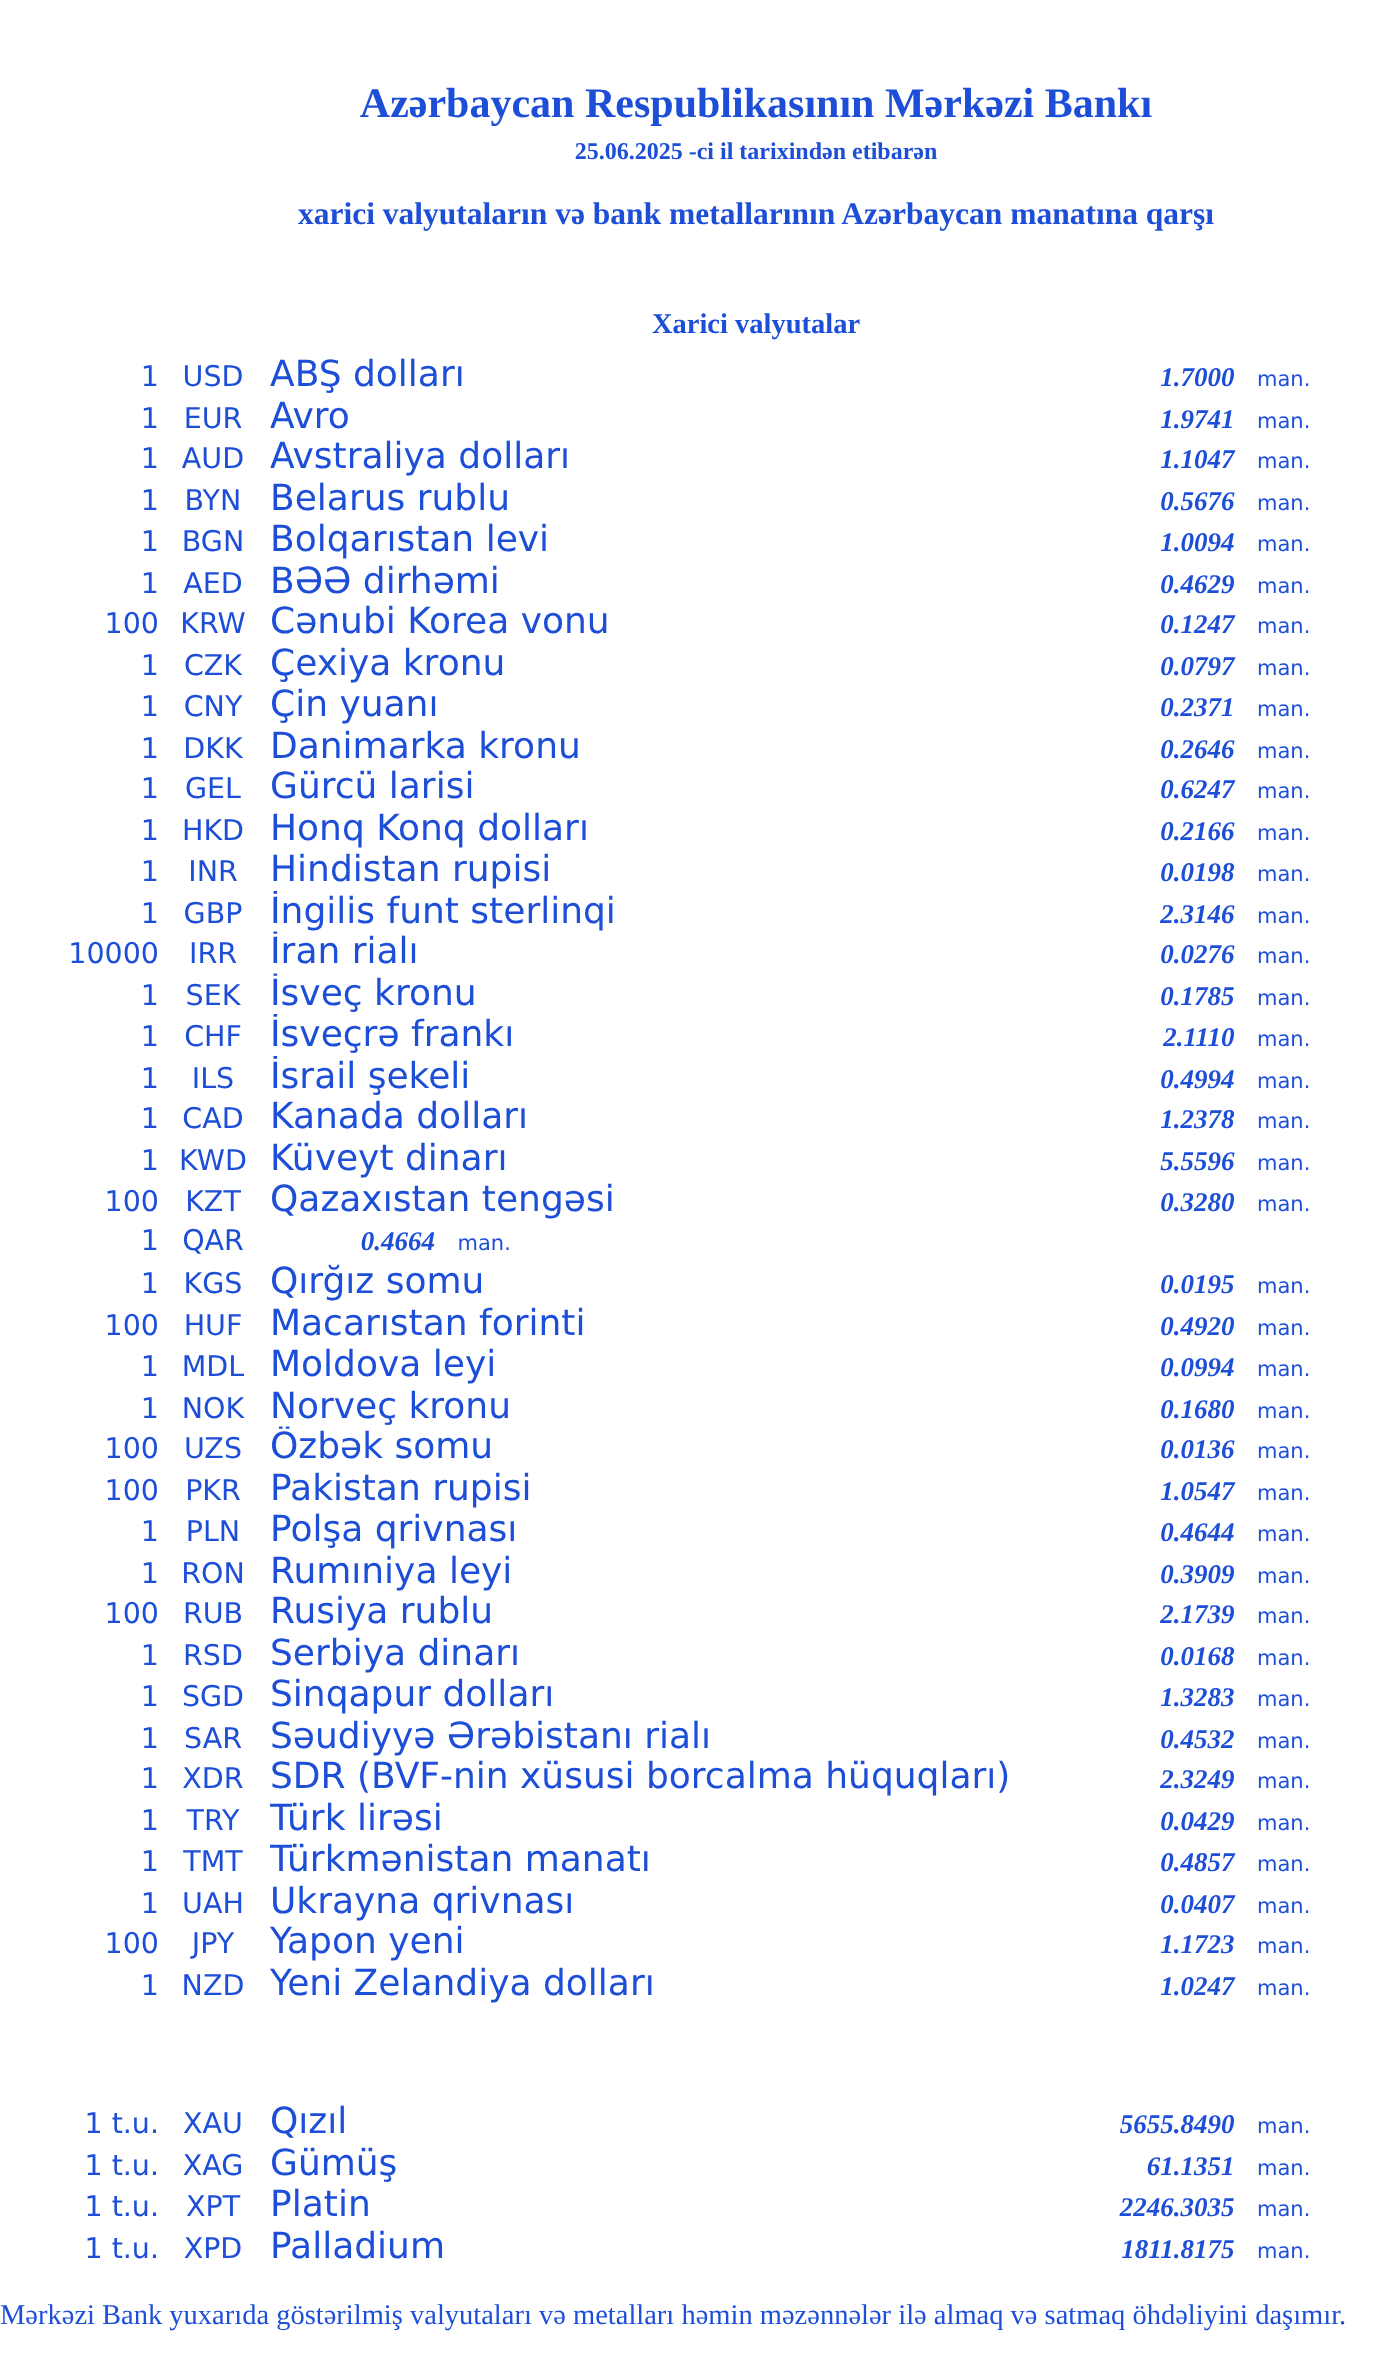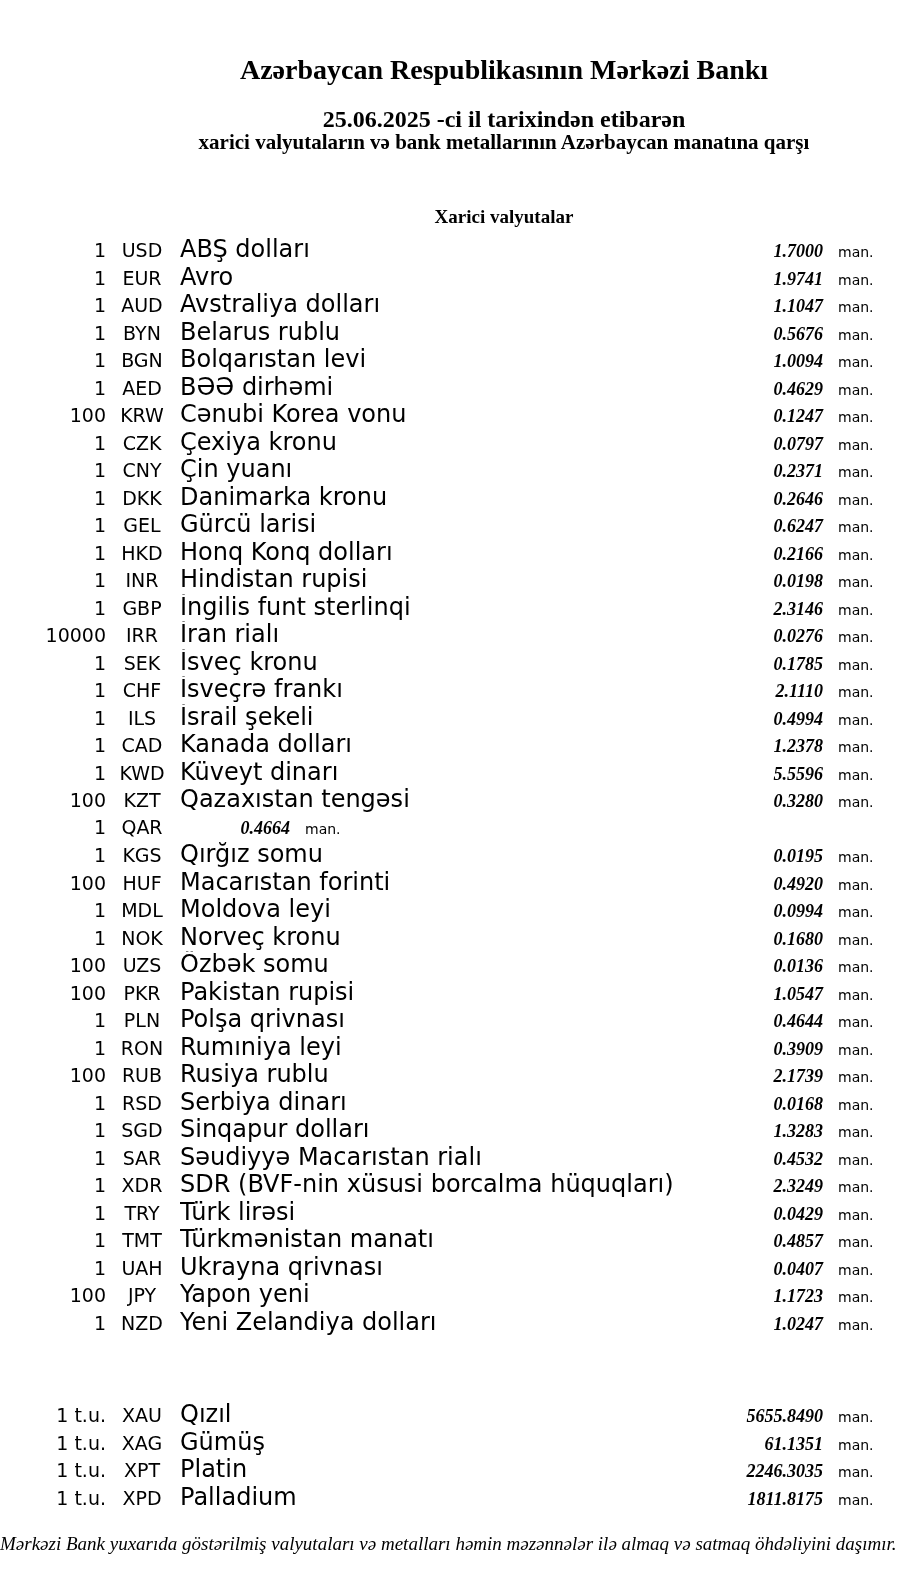--- a/index.html
+++ b/index.html
@@ -1,36 +1,36 @@
 <!DOCTYPE html>
 <html><head>
 <meta charset="utf-8">
 <style>
   html, body { margin: 0; padding: 0; background: #ffffff; }
   .page {
     position: relative;
     width: 920px;
     height: 1570px;
     background: #ffffff;
-    color: #000000;
+    color: #1d4ed8;
     font-family: "DejaVu Sans", sans-serif;
     overflow: hidden;
   }
   
   .header-line {
     position: absolute;
     left: 88px;
     right: 0;
     text-align: center;
     font-family: "Liberation Serif", serif;
     font-weight: bold;
     white-space: nowrap;
   }
   .title    { top: 54px;  font-size: 28px; }
-  .dateline { top: 106px;  font-size: 24px; }
+  .dateline { top: 93px;  font-size: 16px; }
   .subtitle { top: 130px; font-size: 21px; }
   .section-heading {
     position: absolute;
     left: 88px;
     right: 0;
     text-align: center;
     font-family: "Liberation Serif", serif;
     font-weight: bold;
     font-size: 19px;
     white-space: nowrap;
@@ -84,21 +84,20 @@
     margin-left: 15px;
     font-size: 14px;
   }
   .footer-note {
     position: absolute;
     top: 1533px;
     left: 0;
     width: 872px;
     text-align: center;
     font-family: "Liberation Serif", serif;
-    font-style: italic;
     font-size: 19px;
     white-space: nowrap;
   }
 </style>
 </head>
 <body>
 
 <div class="page">
 
   <div class="header-line title">Azərbaycan Respublikasının Mərkəzi Bankı</div>
@@ -336,21 +335,21 @@
       <div class="row">
       <span class="qty">1</span>
       <span class="code">SGD</span>
       <span class="name">Sinqapur dolları</span>
       <span class="rate">1.3283</span>
       <span class="unit">man.</span>
     </div>
       <div class="row">
       <span class="qty">1</span>
       <span class="code">SAR</span>
-      <span class="name">Səudiyyə Macarıstan rialı</span>
+      <span class="name">Səudiyyə Ərəbistanı rialı</span>
       <span class="rate">0.4532</span>
       <span class="unit">man.</span>
     </div>
       <div class="row">
       <span class="qty">1</span>
       <span class="code">XDR</span>
       <span class="name">SDR (BVF-nin xüsusi borcalma hüquqları)</span>
       <span class="rate">2.3249</span>
       <span class="unit">man.</span>
     </div>

